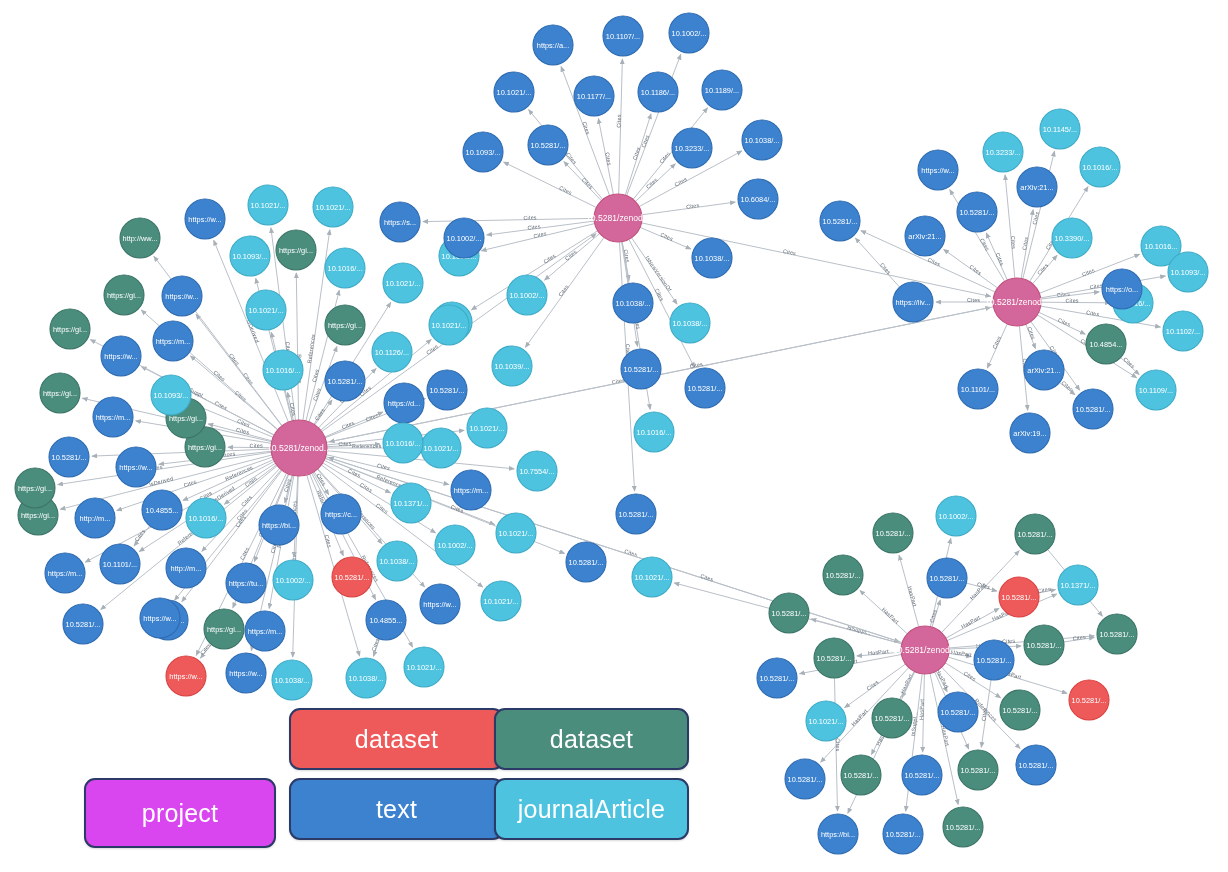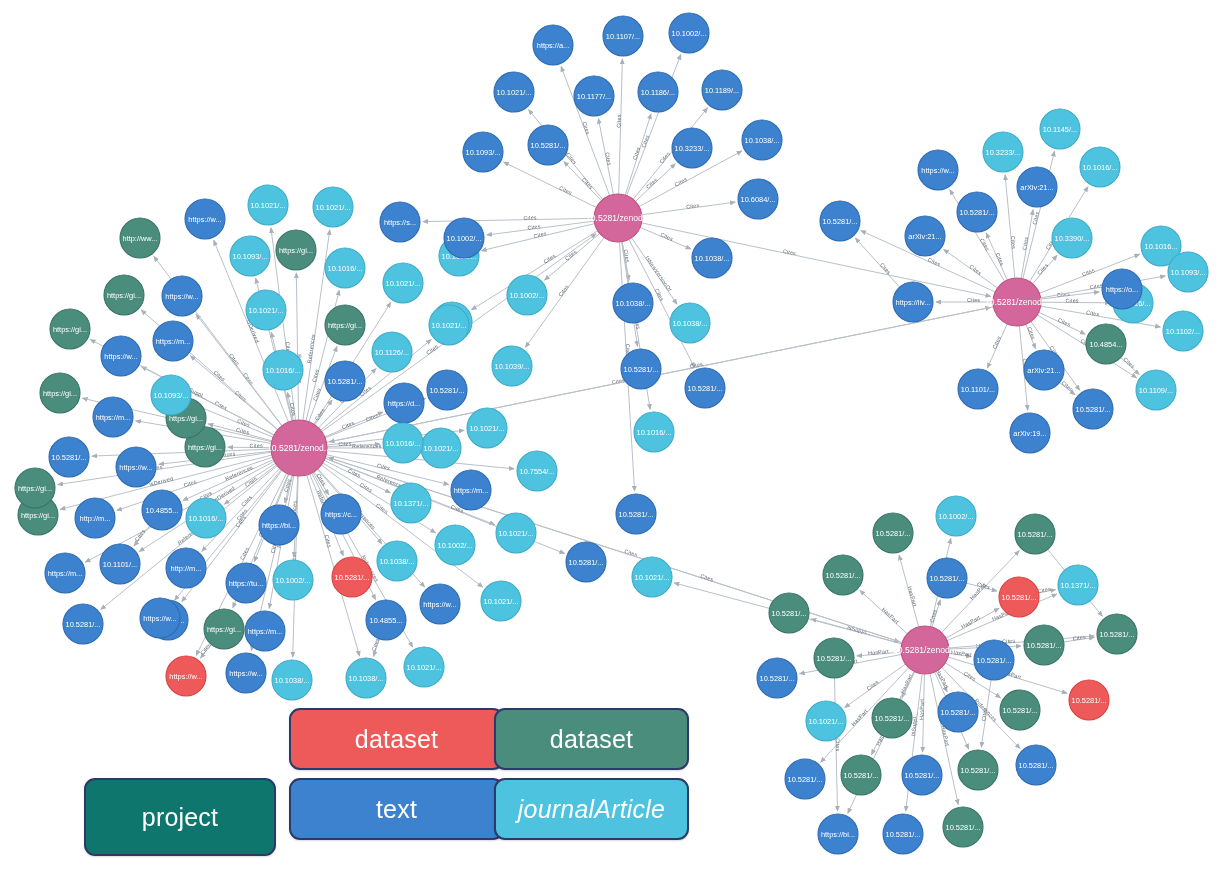--- a/index.html
+++ b/index.html
@@ -968,23 +968,23 @@
       </g>
   </svg>
 
   <div id="legend">
       <div class="legend-item" style="left: 205px; top: 0px; width: 215px; height: 62px; background: rgb(238, 90, 90); border-color: rgb(43, 58, 103);">
         <span>dataset</span>
       </div>
       <div class="legend-item" style="left: 410px; top: 0px; width: 195px; height: 62px; background: rgb(75, 141, 125); border-color: rgb(43, 58, 103);">
         <span>dataset</span>
       </div>
-      <div class="legend-item" style="left: 0px; top: 70px; width: 192px; height: 78px; background: #0f766e; border-color: rgb(43, 58, 103);">
+      <div class="legend-item" style="left: 0px; top: 70px; width: 192px; height: 70px; background: #d946ef; border-color: rgb(43, 58, 103);">
         <span>project</span>
       </div>
       <div class="legend-item" style="left: 205px; top: 70px; width: 215px; height: 62px; background: rgb(60, 130, 207); border-color: rgb(43, 58, 103);">
         <span>text</span>
       </div>
-      <div class="legend-item" style="left: 410px; top: 70px; width: 195px; height: 62px; background: rgb(78, 195, 224); border-color: rgb(43, 58, 103); font-style: italic;">
+      <div class="legend-item" style="left: 410px; top: 70px; width: 195px; height: 62px; background: rgb(78, 195, 224); border-color: rgb(43, 58, 103);">
         <span>journalArticle</span>
       </div>
     </div>
 </div>
 
 </body></html>

